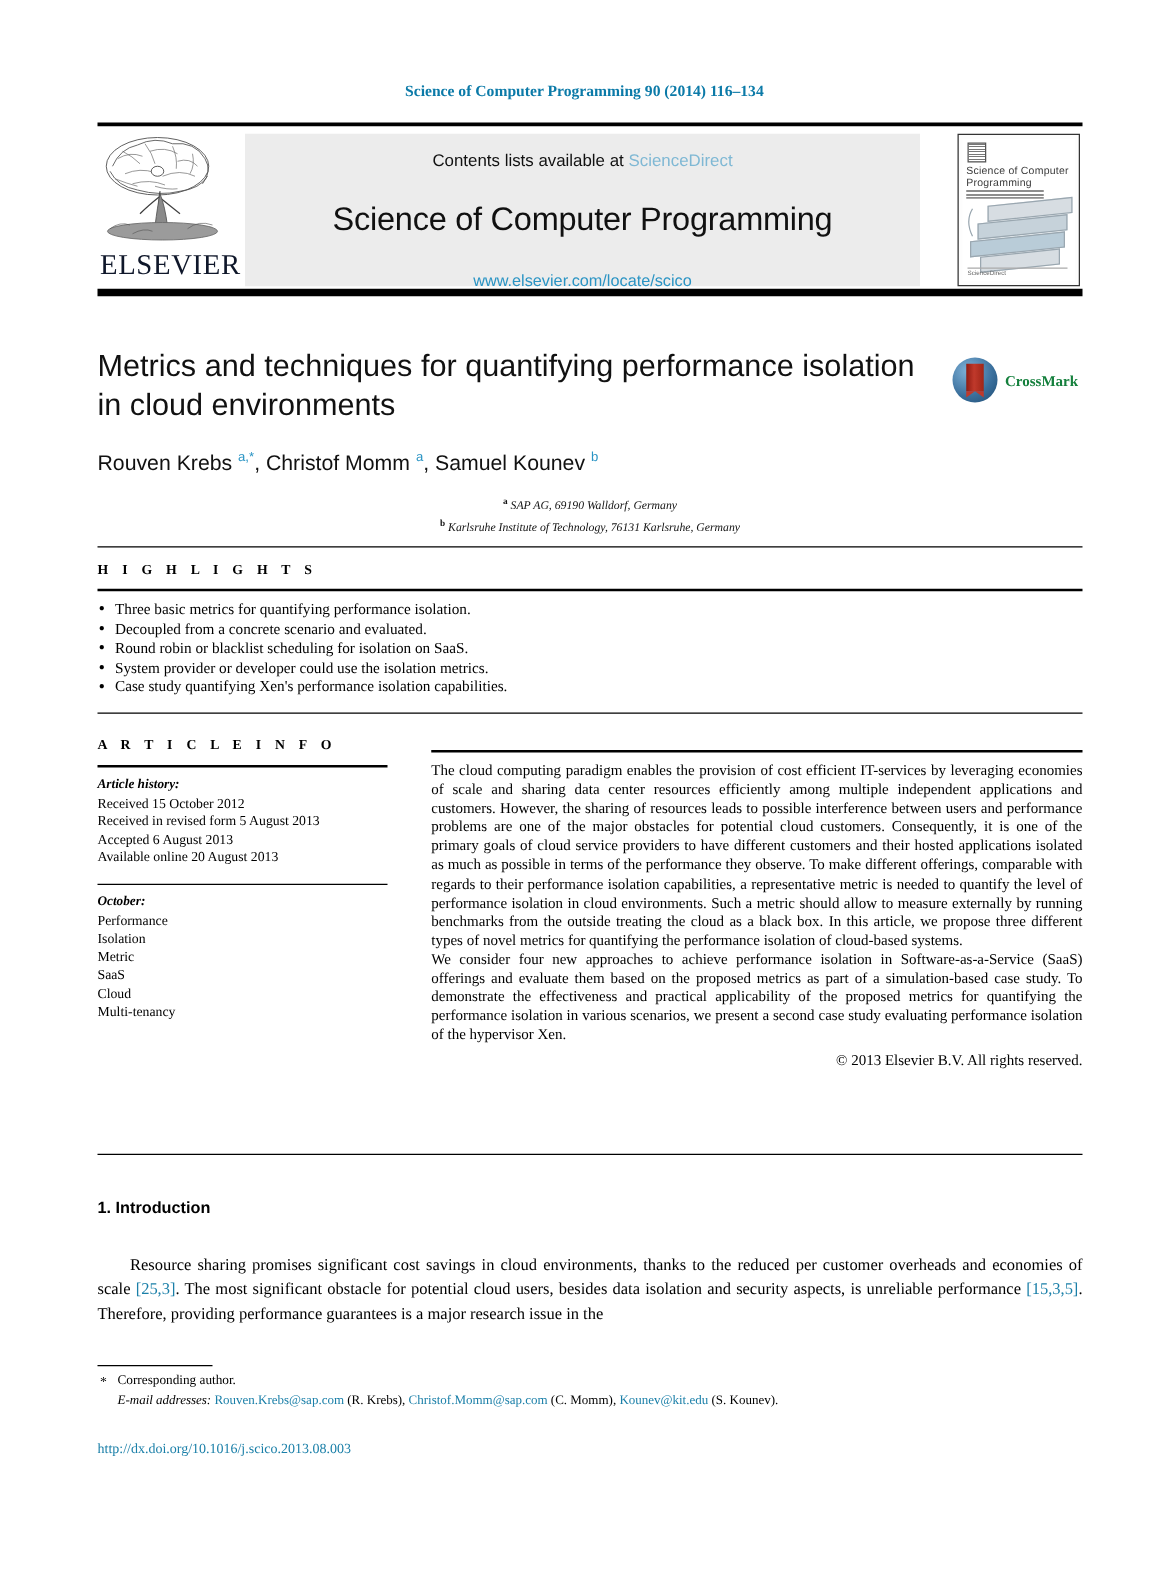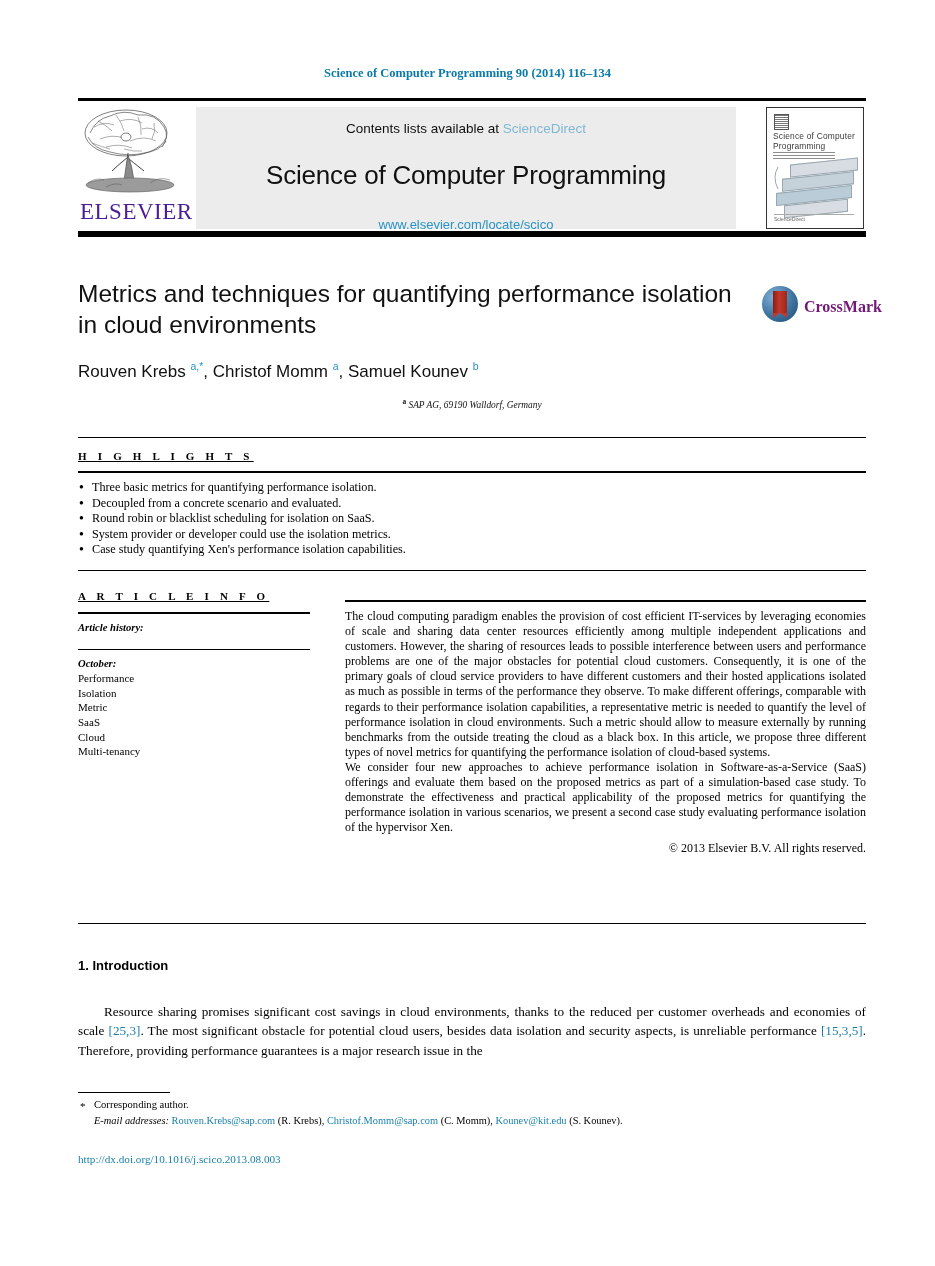--- a/index.html
+++ b/index.html
@@ -67,21 +67,21 @@
     width: 104px;
     height: 122px;
   }
   .tree-box {
     width: 104px;
     height: 92px;
     position: relative;
     overflow: hidden;
   }
   .elsevier-word {
-    color: #4c1d95;
+    color: #0f172a;
     font-family: "Liberation Serif", serif;
     font-size: 23px;
     letter-spacing: 0.5px;
     text-align: right;
     line-height: 26px;
     width: 104px;
   }
   .center-band {
     position: absolute;
     left: 118px;
@@ -250,22 +250,22 @@
     border-left: 7px solid #c0392b;
     border-right: 7px solid #c0392b;
     border-bottom: 5px solid transparent;
   }
   .cm-text {
     position: absolute;
     left: 42px;
     top: 12px;
     font-family: "Liberation Serif", serif;
     font-weight: bold;
-    font-size: 16px;
-    color: #701a75;
+    font-size: 12px;
+    color: #15803d;
   }
 
   
   .rule-thin {
     position: absolute;
     left: 78px;
     width: 788px;
     border-top: 1px solid #000;
     height: 0;
   }
@@ -275,21 +275,20 @@
     position: absolute;
     left: 78px;
     top: 450px;
     width: 788px;
   }
   .sec-label {
     font-family: "Liberation Serif", serif;
     font-weight: bold;
     font-size: 11px;
     letter-spacing: 4.2px;
-    text-decoration: underline;
   }
   .hl-rule {
     margin-top: 9px;
     border-top: 2px solid #000;
     width: 788px;
   }
   .hl-list {
     margin: 7px 0 0 0;
     padding: 0;
     list-style: none;
@@ -503,20 +502,21 @@
 
     </div>
     <div class="mast-rule-bottom"></div>
   </div>
 
   <div class="title-area">
     <h1 class="paper-title">Metrics and techniques for quantifying performance isolation in cloud environments</h1>
     <div class="authors">Rouven Krebs <sup>a,</sup><sup>*</sup>, Christof Momm <sup>a</sup>, Samuel Kounev <sup>b</sup></div>
     <div class="affils">
         <div><sup>a</sup> SAP AG, 69190 Walldorf, Germany</div>
+        <div><sup>b</sup> Karlsruhe Institute of Technology, 76131 Karlsruhe, Germany</div>
       </div>
 
     <div class="crossmark">
       <div class="cm-badge">
         <div class="cm-book"></div>
       </div>
       <div class="cm-text">CrossMark</div>
     </div>
   </div>
 
@@ -534,20 +534,26 @@
       </ul>
   </div>
 
   <div class="rule-thin" style="top:570px;"></div>
 
   <div class="info-col">
     <div class="sec-label">A R T I C L E    I N F O</div>
     <div class="col-rule"></div>
     <div class="info-body">
       <div class="info-head">Article history:</div>
+      <div id="history-dates">
+          <div>Received 15 October 2012</div>
+          <div>Received in revised form 5 August 2013</div>
+          <div>Accepted 6 August 2013</div>
+          <div>Available online 20 August 2013</div>
+        </div>
     </div>
     <div class="kw-rule"></div>
     <div class="info-body">
       <div class="info-head">October:</div>
       <div id="keywords-list">
           <div>Performance</div>
           <div>Isolation</div>
           <div>Metric</div>
           <div>SaaS</div>
           <div>Cloud</div>

